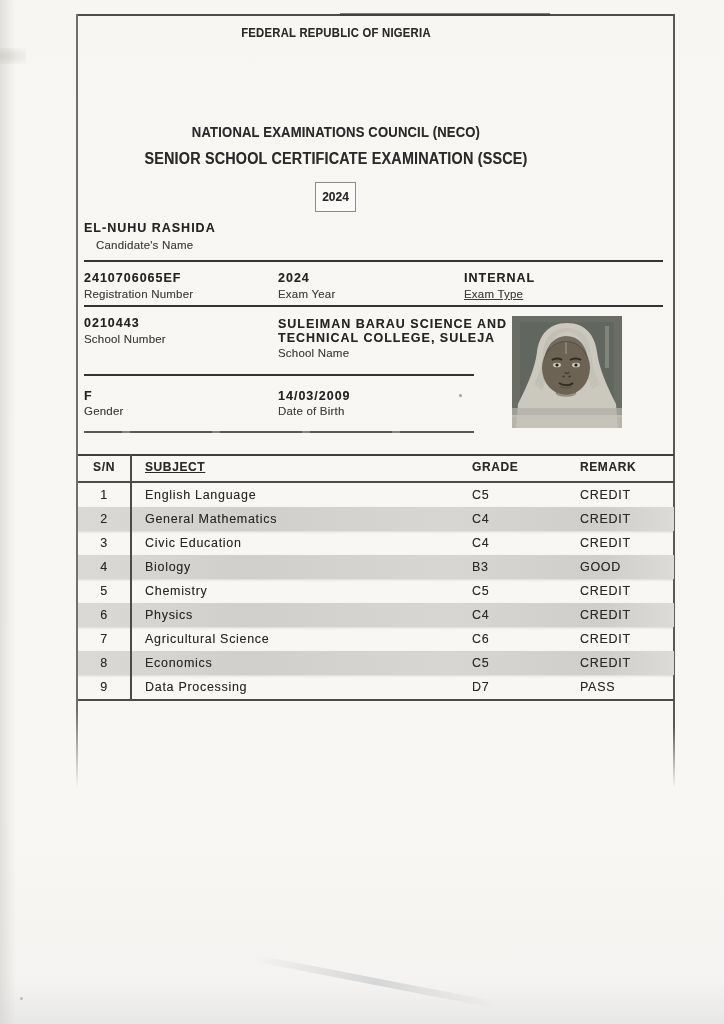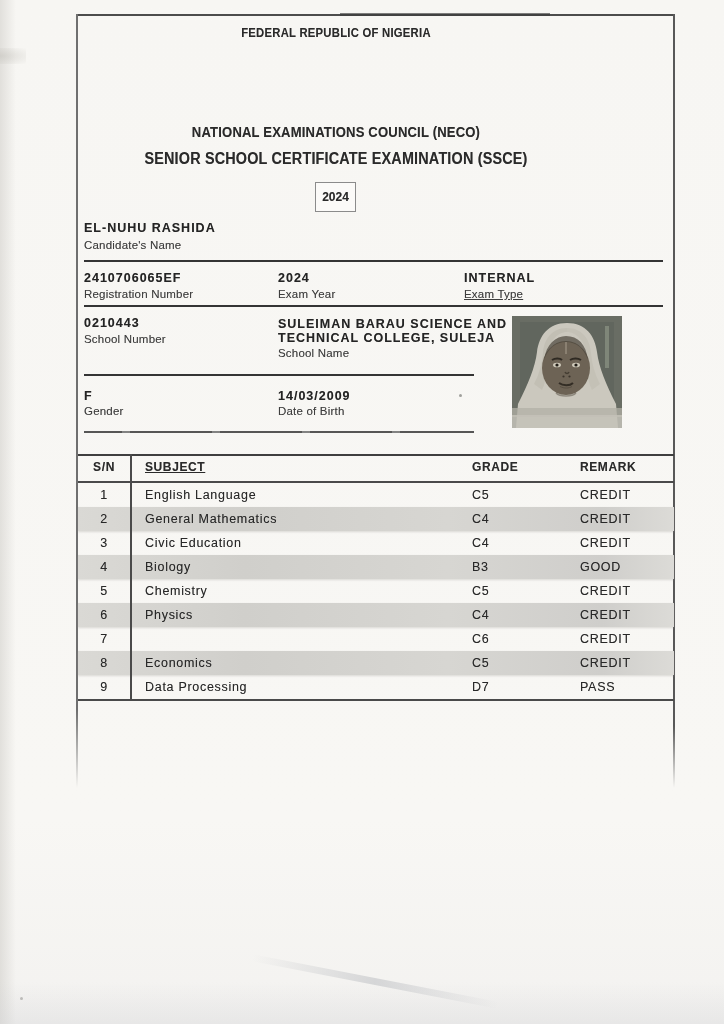--- a/index.html
+++ b/index.html
@@ -81,21 +81,21 @@
   <div class="b-top-dark"></div>
   <div class="b-left"></div>
   <div class="b-right"></div>
 
   <div class="hdr h-country">FEDERAL REPUBLIC OF NIGERIA</div>
   <div class="hdr h-council">NATIONAL EXAMINATIONS COUNCIL (NECO)</div>
   <div class="hdr h-exam">SENIOR SCHOOL CERTIFICATE EXAMINATION (SSCE)</div>
   <div class="year-badge">2024</div>
 
   <div class="val" style="left:84px;top:221px;">EL-NUHU RASHIDA</div>
-  <div class="lab" style="left:84px;top:239px;">Candidate's Name</div>
+  <div class="lab" style="left:96px;top:239px;">Candidate's Name</div>
   <div class="line" style="left:84px;top:260px;width:579px;"></div>
 
   <div class="val" style="left:84px;top:271px;">2410706065EF</div>
   <div class="lab" style="left:84px;top:288px;">Registration Number</div>
   <div class="val" style="left:278px;top:271px;">2024</div>
   <div class="lab" style="left:278px;top:288px;">Exam Year</div>
   <div class="val" style="left:464px;top:271px;">INTERNAL</div>
   <div class="lab" style="left:464px;top:288px;text-decoration:underline;">Exam Type</div>
   <div class="line" style="left:84px;top:305px;width:579px;"></div>
 
@@ -178,20 +178,21 @@
         <div class="cell cell-remark">CREDIT</div>
       </div>
       <div class="trow shaded" style="top: 120px;">
         <div class="cell cell-sn">6</div>
         <div class="cell cell-subject">Physics</div>
         <div class="cell cell-grade">C4</div>
         <div class="cell cell-remark">CREDIT</div>
       </div>
       <div class="trow" style="top: 144px;">
         <div class="cell cell-sn">7</div>
+        <div class="cell cell-subject">Agricultural Science</div>
         <div class="cell cell-grade">C6</div>
         <div class="cell cell-remark">CREDIT</div>
       </div>
       <div class="trow shaded" style="top: 168px;">
         <div class="cell cell-sn">8</div>
         <div class="cell cell-subject">Economics</div>
         <div class="cell cell-grade">C5</div>
         <div class="cell cell-remark">CREDIT</div>
       </div>
       <div class="trow" style="top: 192px;">

